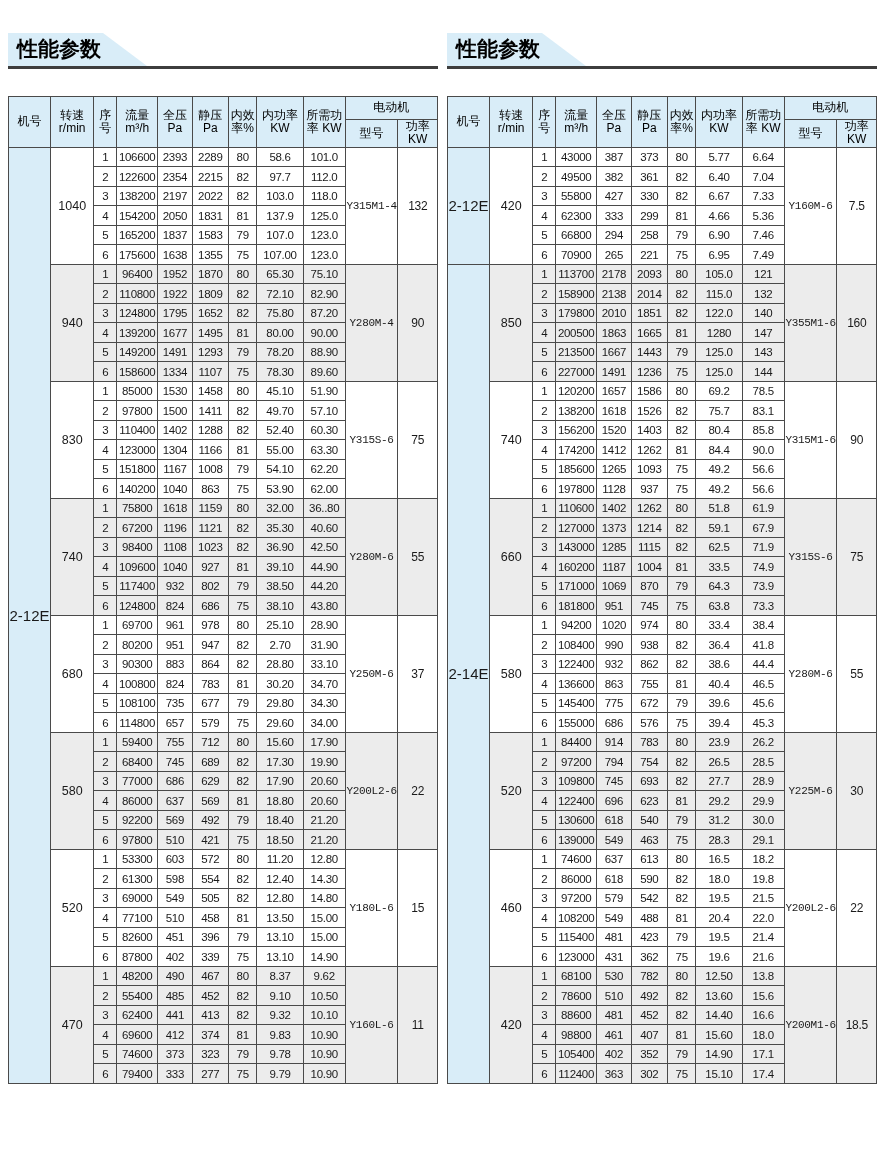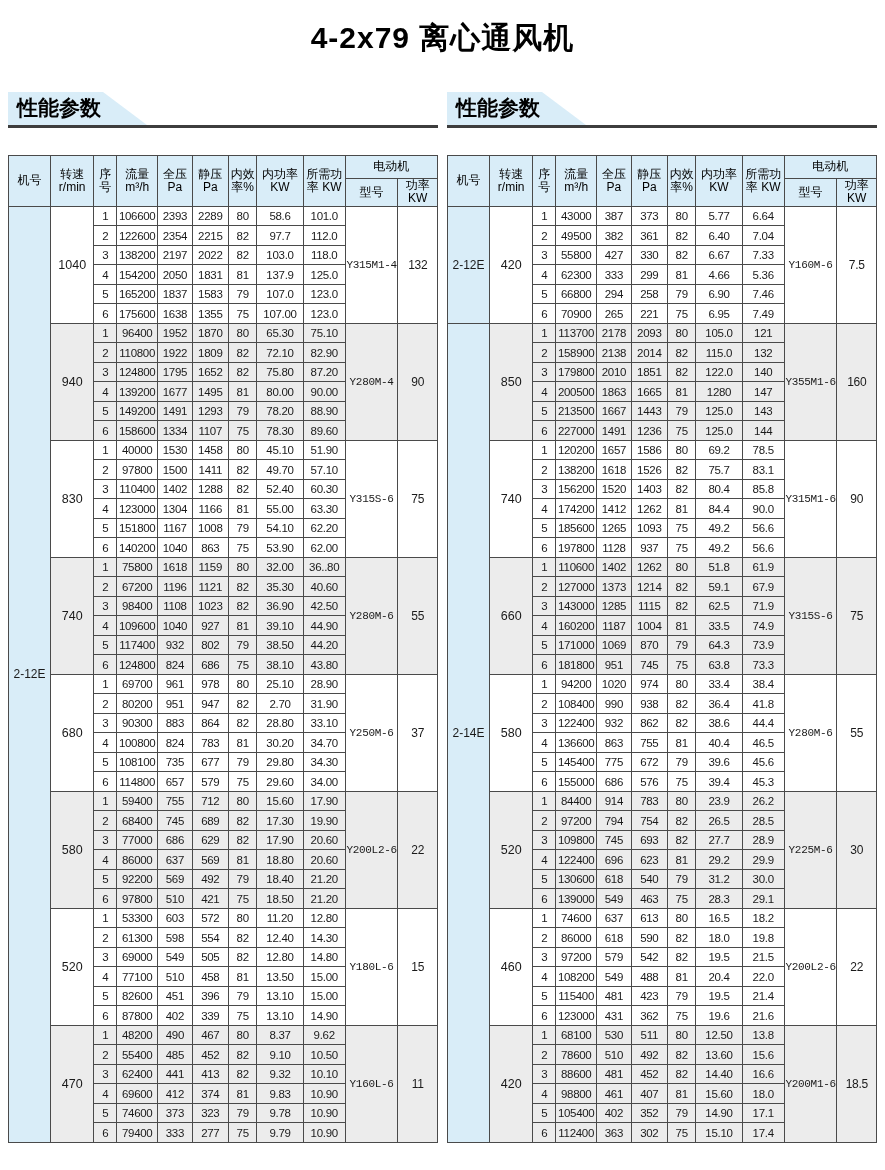--- a/index.html
+++ b/index.html
@@ -46,31 +46,30 @@
   .perf thead th{
     background:var(--blue);font-weight:normal;font-size:12px;
     height:23px;line-height:1.12;color:#000;
   }
   .perf td{
     height:19.5px;font-size:11.5px;letter-spacing:-0.3px;
     background:#fff;color:#1a1a1a;
   }
   .perf tr.shade td{background:var(--shade);}
   .perf td.machine, .perf tr.shade td.machine{
-    background:var(--blue);font-size:12px;letter-spacing:0;
+    background:var(--blue);font-size:15px;letter-spacing:0;
   }
   .perf td.speed{font-size:12.5px;letter-spacing:0;}
   .perf td.motor-model{font-size:11px;font-family:Liberation Mono, monospace;}
   .perf td.motor-power{font-size:12px;}
 </style>
 </head>
 <body>
 
 <div class="page">
-  <h1 class="title">4-2x79 离心通风机</h1>
   <div class="tables-row">
     <section class="panel">
       <div class="section-label-wrap">
         <div class="section-label">性能参数</div>
       </div>
       <div id="table-left">
           <table class="perf">
             <colgroup>
               <col style="width: 9.8%;">
               <col style="width: 10.1%;">
@@ -245,21 +244,21 @@
                 <td>158600</td>
                 <td>1334</td>
                 <td>1107</td>
                 <td>75</td>
                 <td>78.30</td>
                 <td>89.60</td>
               </tr>
               <tr>
                 <td class="speed" rowspan="6">830</td>
                 <td>1</td>
-                <td>40000</td>
+                <td>85000</td>
                 <td>1530</td>
                 <td>1458</td>
                 <td>80</td>
                 <td>45.10</td>
                 <td>51.90</td>
                 <td class="motor-model" rowspan="6">Y315S-6</td>
                 <td class="motor-power" rowspan="6">75</td>
               </tr>
               <tr>
                 <td>2</td>
@@ -1063,21 +1062,21 @@
                 <td>362</td>
                 <td>75</td>
                 <td>19.6</td>
                 <td>21.6</td>
               </tr>
               <tr class="shade">
                 <td class="speed" rowspan="6">420</td>
                 <td>1</td>
                 <td>68100</td>
                 <td>530</td>
-                <td>511</td>
+                <td>782</td>
                 <td>80</td>
                 <td>12.50</td>
                 <td>13.8</td>
                 <td class="motor-model" rowspan="6">Y200M1-6</td>
                 <td class="motor-power" rowspan="6">18.5</td>
               </tr>
               <tr class="shade">
                 <td>2</td>
                 <td>78600</td>
                 <td>510</td>

